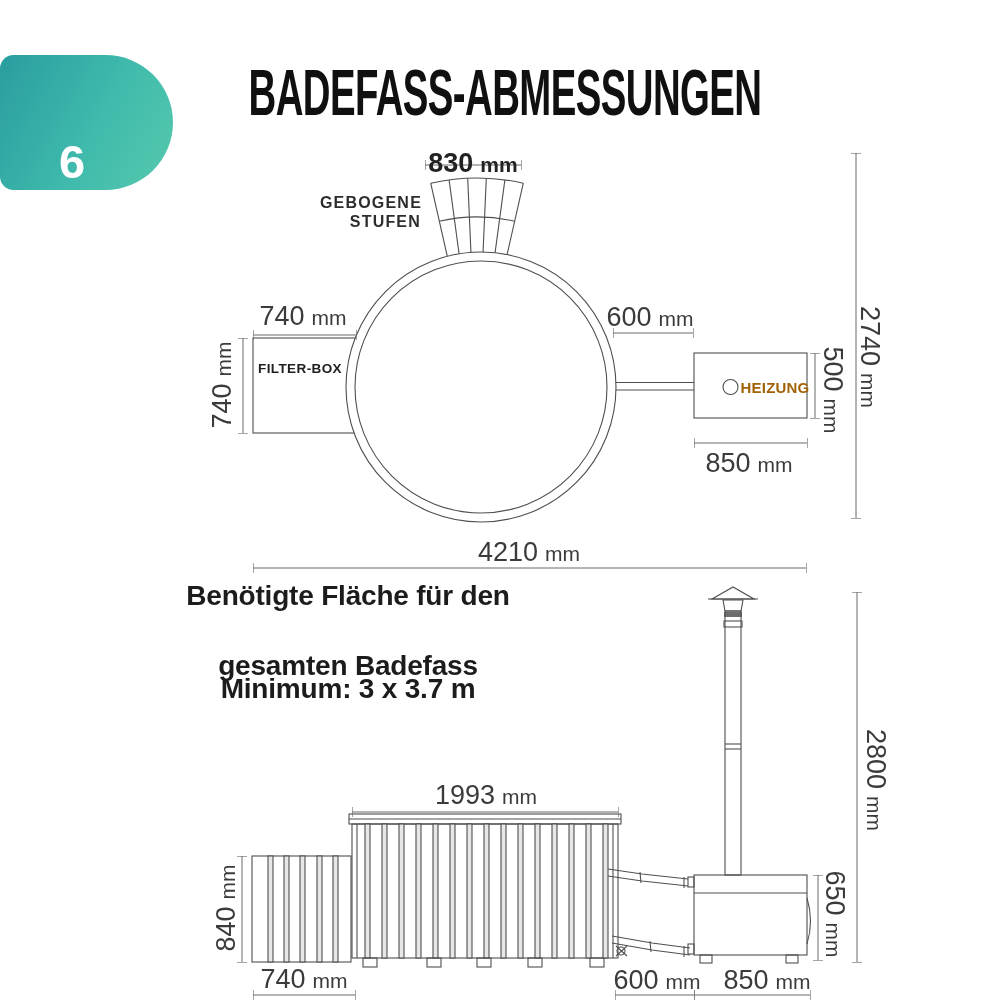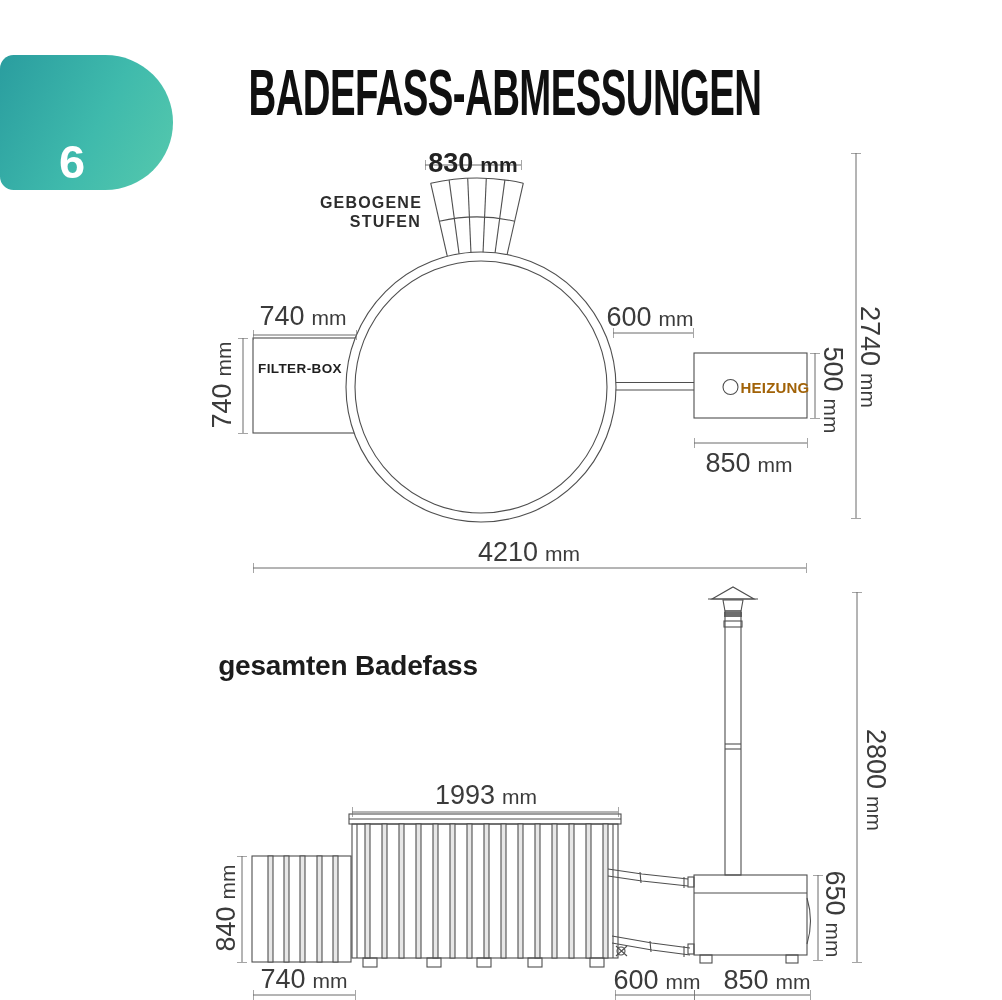--- a/index.html
+++ b/index.html
@@ -195,21 +195,23 @@
   <div class="lbl dim" style="left:749px;top:463px;">
     <span>850</span><span class="unit">mm</span>
   </div>
   <div class="lbl dim r-cw" style="left:869px;top:357px;">
     <span>2740</span><span class="unit">mm</span>
   </div>
   <div class="lbl dim" style="left:513px;top:552px;margin-left:16px;">
     <span>4210</span><span class="unit">mm</span>
   </div>
 
+  <div class="area-line" style="left:348px;top:596px;">Benötigte Fläche für den</div>
   <div class="area-line" style="left:348px;top:641px;margin-top:25px;">gesamten Badefass</div>
+  <div class="area-line" style="left:348px;top:689px;">Minimum: 3 x 3.7 m</div>
 
   <div class="lbl dim" style="left:486px;top:795px;">
     <span>1993</span><span class="unit">mm</span>
   </div>
   <div class="lbl dim r-ccw" style="left:226px;top:908px;">
     <span>840</span><span class="unit">mm</span>
   </div>
   <div class="lbl dim" style="left:304px;top:979px;">
     <span>740</span><span class="unit">mm</span>
   </div>

